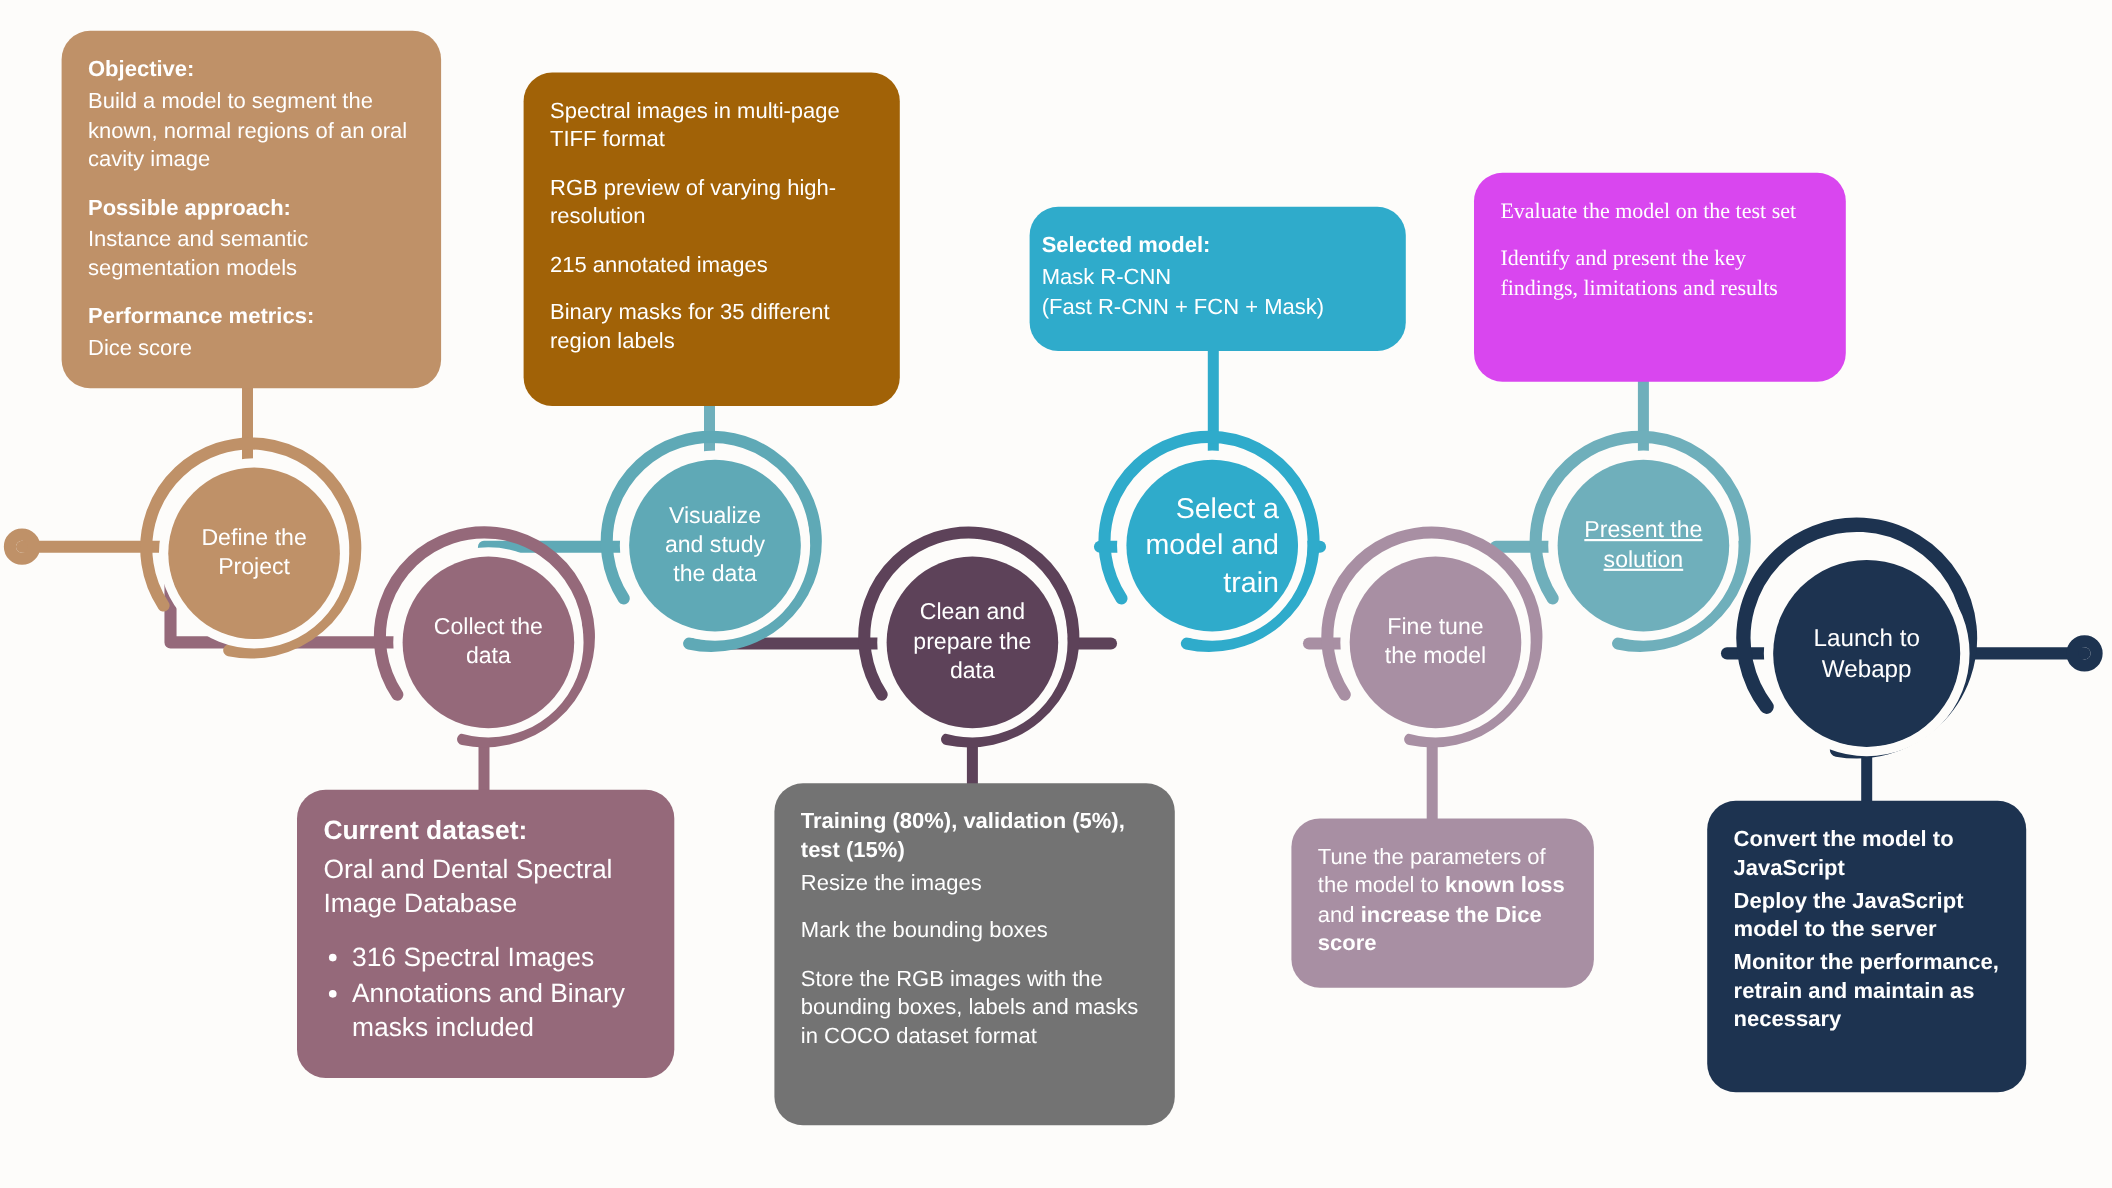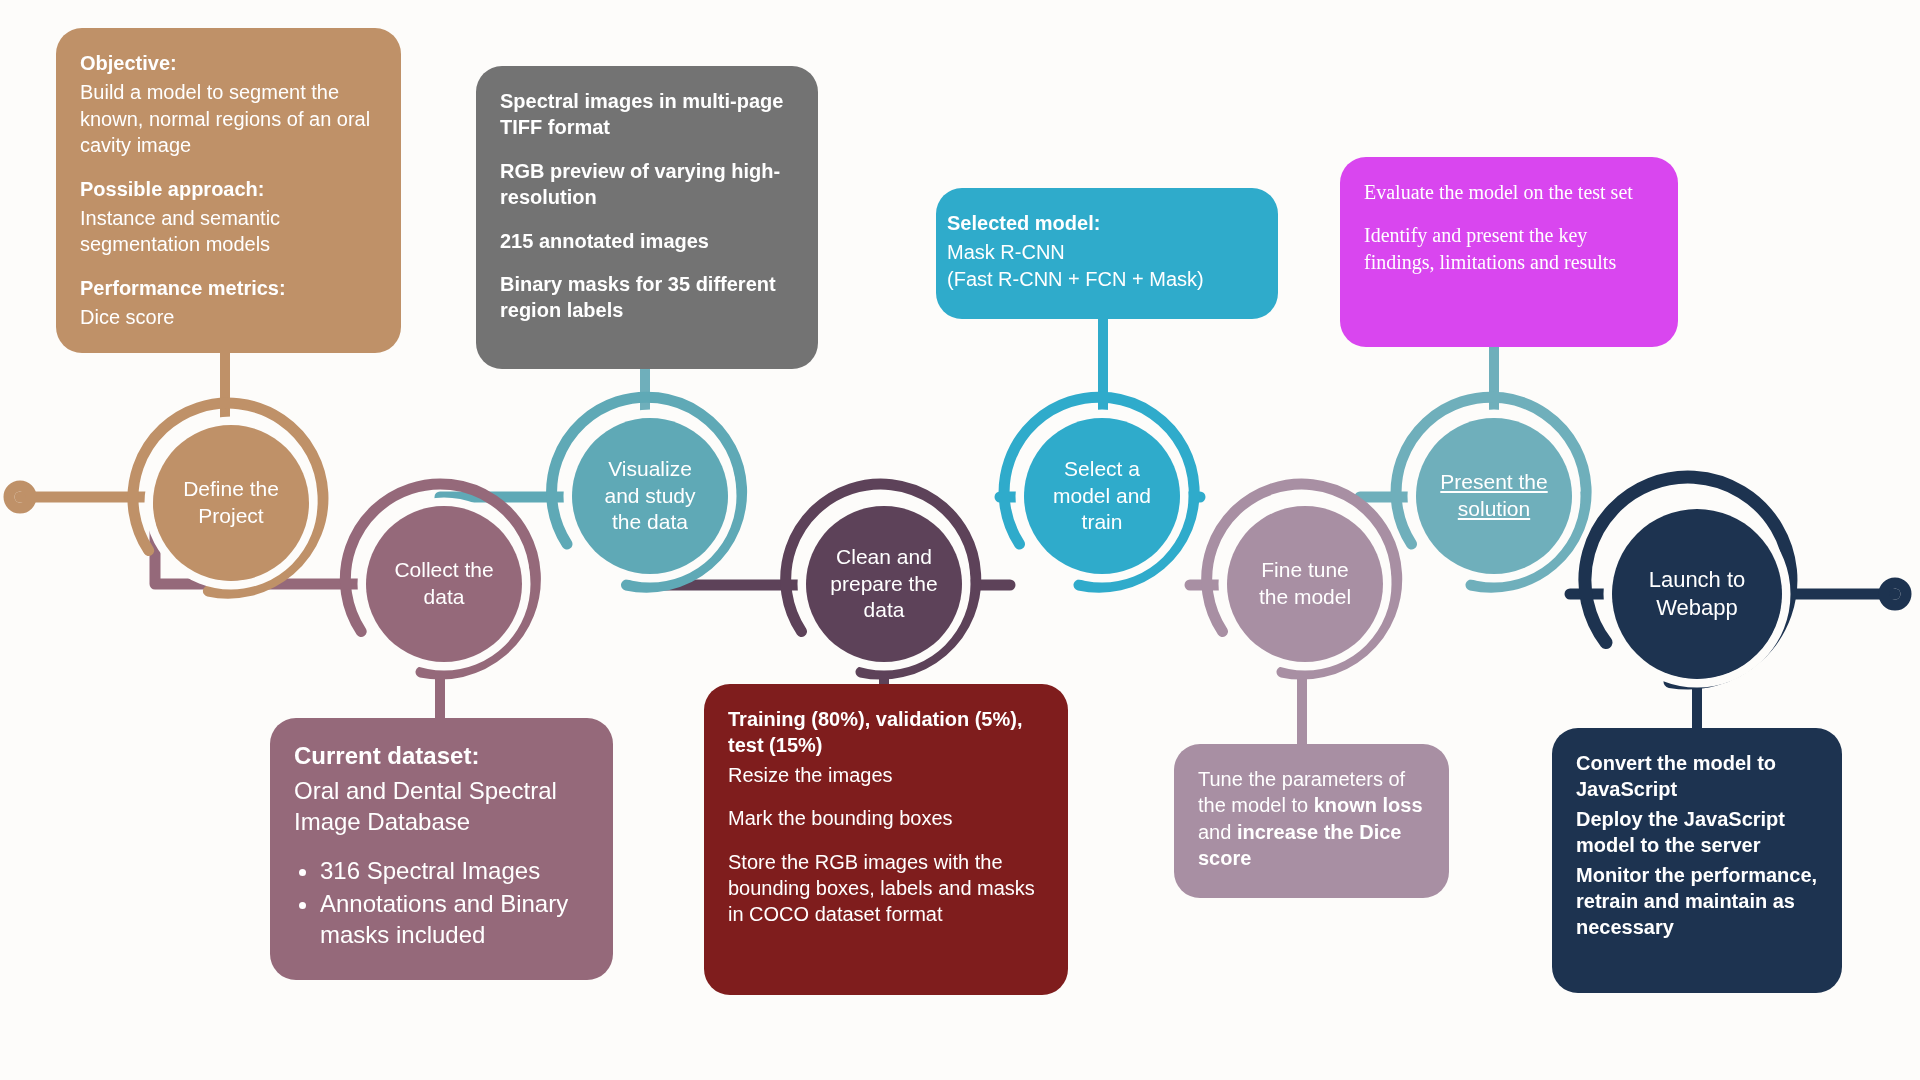--- a/index.html
+++ b/index.html
@@ -119,21 +119,21 @@
     </div>
   <div class="node-label" style="left:366px;top:506px;width:156px;height:156px;font-size:21px;">
       <span>Collect the<br>data</span>
     </div>
   <div class="node-label" style="left:572px;top:418px;width:156px;height:156px;font-size:21px;text-align:center;">
       <span>Visualize<br>and study<br>the data</span>
     </div>
   <div class="node-label" style="left:806px;top:506px;width:156px;height:156px;font-size:21px;">
       <span>Clean and<br>prepare the<br>data</span>
     </div>
-  <div class="node-label" style="left:1024px;top:418px;width:156px;height:156px;font-size:21px;">
+  <div class="node-label" style="left:1024px;top:418px;width:156px;height:156px;font-size:26px;text-align:right;">
       <span>Select a<br>model and<br>train</span>
     </div>
   <div class="node-label" style="left:1227px;top:506px;width:156px;height:156px;font-size:21px;">
       <span>Fine tune<br>the model</span>
     </div>
   <div class="node-label" style="left:1416px;top:418px;width:156px;height:156px;font-size:21px;text-decoration:underline;">
       <span>Present the<br>solution</span>
     </div>
   <div class="node-label" style="left:1612px;top:509px;width:170px;height:170px;font-size:22px;">
       <span>Launch to<br>Webapp</span>
@@ -141,21 +141,21 @@
 
   <div class="card" id="card-define-card" style="left: 56px; top: 28px; width: 345px; min-height: 310px; font-size: 20px; background: rgb(191, 145, 104);">
       <p class="tight"><b>Objective:</b></p>
       <p>Build a model to segment the known, normal regions of an oral cavity image</p>
       <p class="tight"><b>Possible approach:</b></p>
       <p>Instance and semantic segmentation models</p>
       <p class="tight"><b>Performance metrics:</b></p>
       <p>Dice score</p>
     </div>
 
-  <div class="card" id="card-visualize-card" style="left: 476px; top: 66px; width: 342px; min-height: 303px; font-size: 20px; background: #737373; font-weight: bold;">
+  <div class="card" id="card-visualize-card" style="left: 476px; top: 66px; width: 342px; min-height: 303px; font-size: 20px; background: #a16207;">
       <p>Spectral images in multi-page TIFF format</p>
       <p>RGB preview of varying high-resolution</p>
       <p>215 annotated images</p>
       <p>Binary masks for 35 different region labels</p>
     </div>
 
   <div class="card" id="card-select-card" style="left: 936px; top: 188px; width: 342px; min-height: 131px; font-size: 20px; background: rgb(47, 171, 203); padding-left: 11px;">
       <p class="tight"><b>Selected model:</b></p>
       <p>Mask R-CNN<br>(Fast R-CNN + FCN + Mask)</p>
     </div>
@@ -167,21 +167,21 @@
 
   <div class="card" id="card-collect-card" style="left: 270px; top: 718px; width: 343px; min-height: 262px; font-size: 24px; background: rgb(149, 105, 122);">
       <p class="tight"><b>Current dataset:</b></p>
       <p>Oral and Dental Spectral Image Database</p>
       <ul>
         <li>316 Spectral Images</li>
         <li>Annotations and Binary masks included</li>
       </ul>
     </div>
 
-  <div class="card" id="card-clean-card" style="left: 704px; top: 684px; width: 364px; min-height: 311px; font-size: 20px; background: #7f1d1d;">
+  <div class="card" id="card-clean-card" style="left: 704px; top: 712px; width: 364px; min-height: 311px; font-size: 20px; background: #737373;">
       <p class="tight"><b>Training (80%), validation (5%), test (15%)</b></p>
       <p>Resize the images</p>
       <p>Mark the bounding boxes</p>
       <p>Store the RGB images with the bounding boxes, labels and masks in COCO dataset format</p>
     </div>
 
   <div class="card" id="card-finetune-card" style="left: 1174px; top: 744px; width: 275px; min-height: 154px; font-size: 20px; background: rgb(168, 143, 163);">
       <p>Tune the parameters of the model to <b>known loss</b> and <b>increase the Dice score</b></p>
     </div>
 

